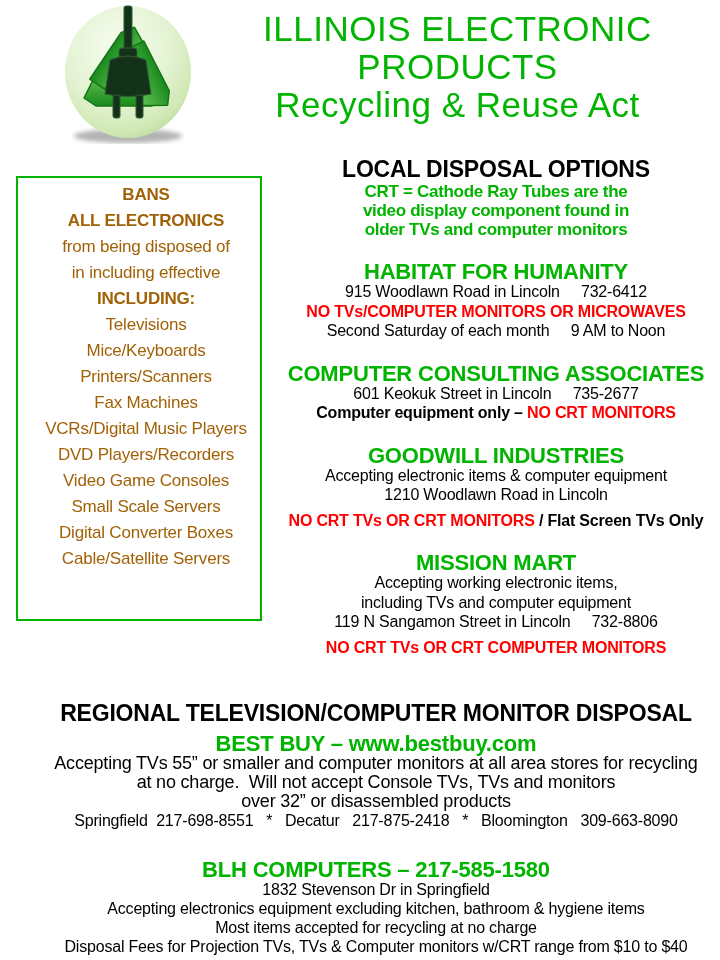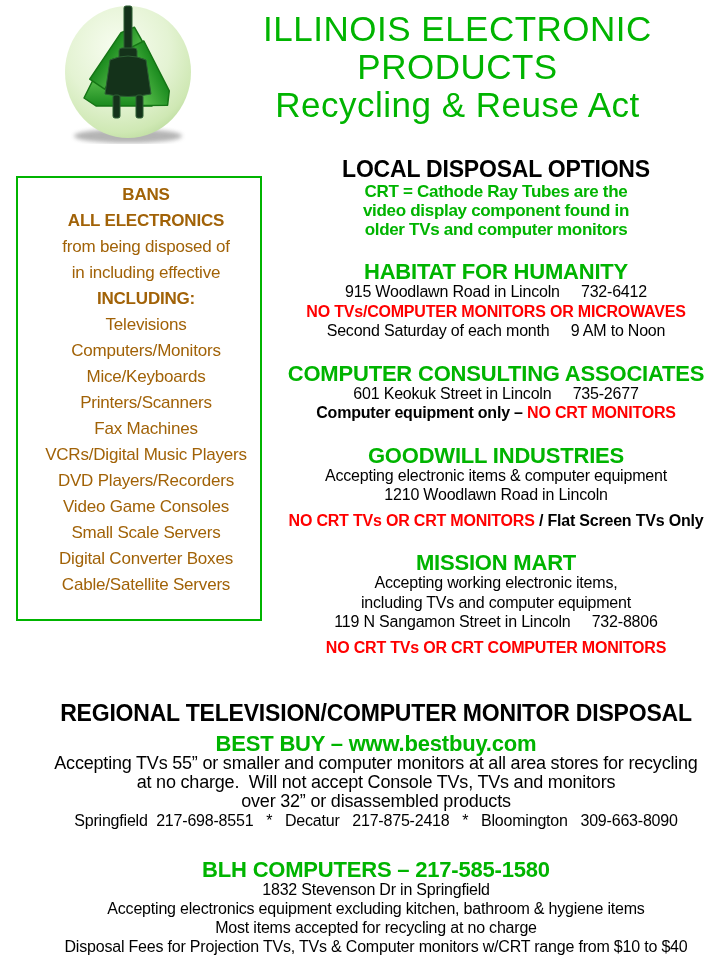--- a/index.html
+++ b/index.html
@@ -102,21 +102,20 @@
   <aside class="bans-box">
     <div class="bold">BANS</div>
     <div class="bold">ALL ELECTRONICS</div>
     <div>
         <div>from being disposed of</div>
         <div>in including effective</div>
       </div>
     <div class="bold">INCLUDING:</div>
     <div>
         <div>Televisions</div>
-        <div>Computers/Monitors</div>
         <div>Mice/Keyboards</div>
         <div>Printers/Scanners</div>
         <div>Fax Machines</div>
         <div>VCRs/Digital Music Players</div>
         <div>DVD Players/Recorders</div>
         <div>Video Game Consoles</div>
         <div>Small Scale Servers</div>
         <div>Digital Converter Boxes</div>
         <div>Cable/Satellite Servers</div>
       </div>

